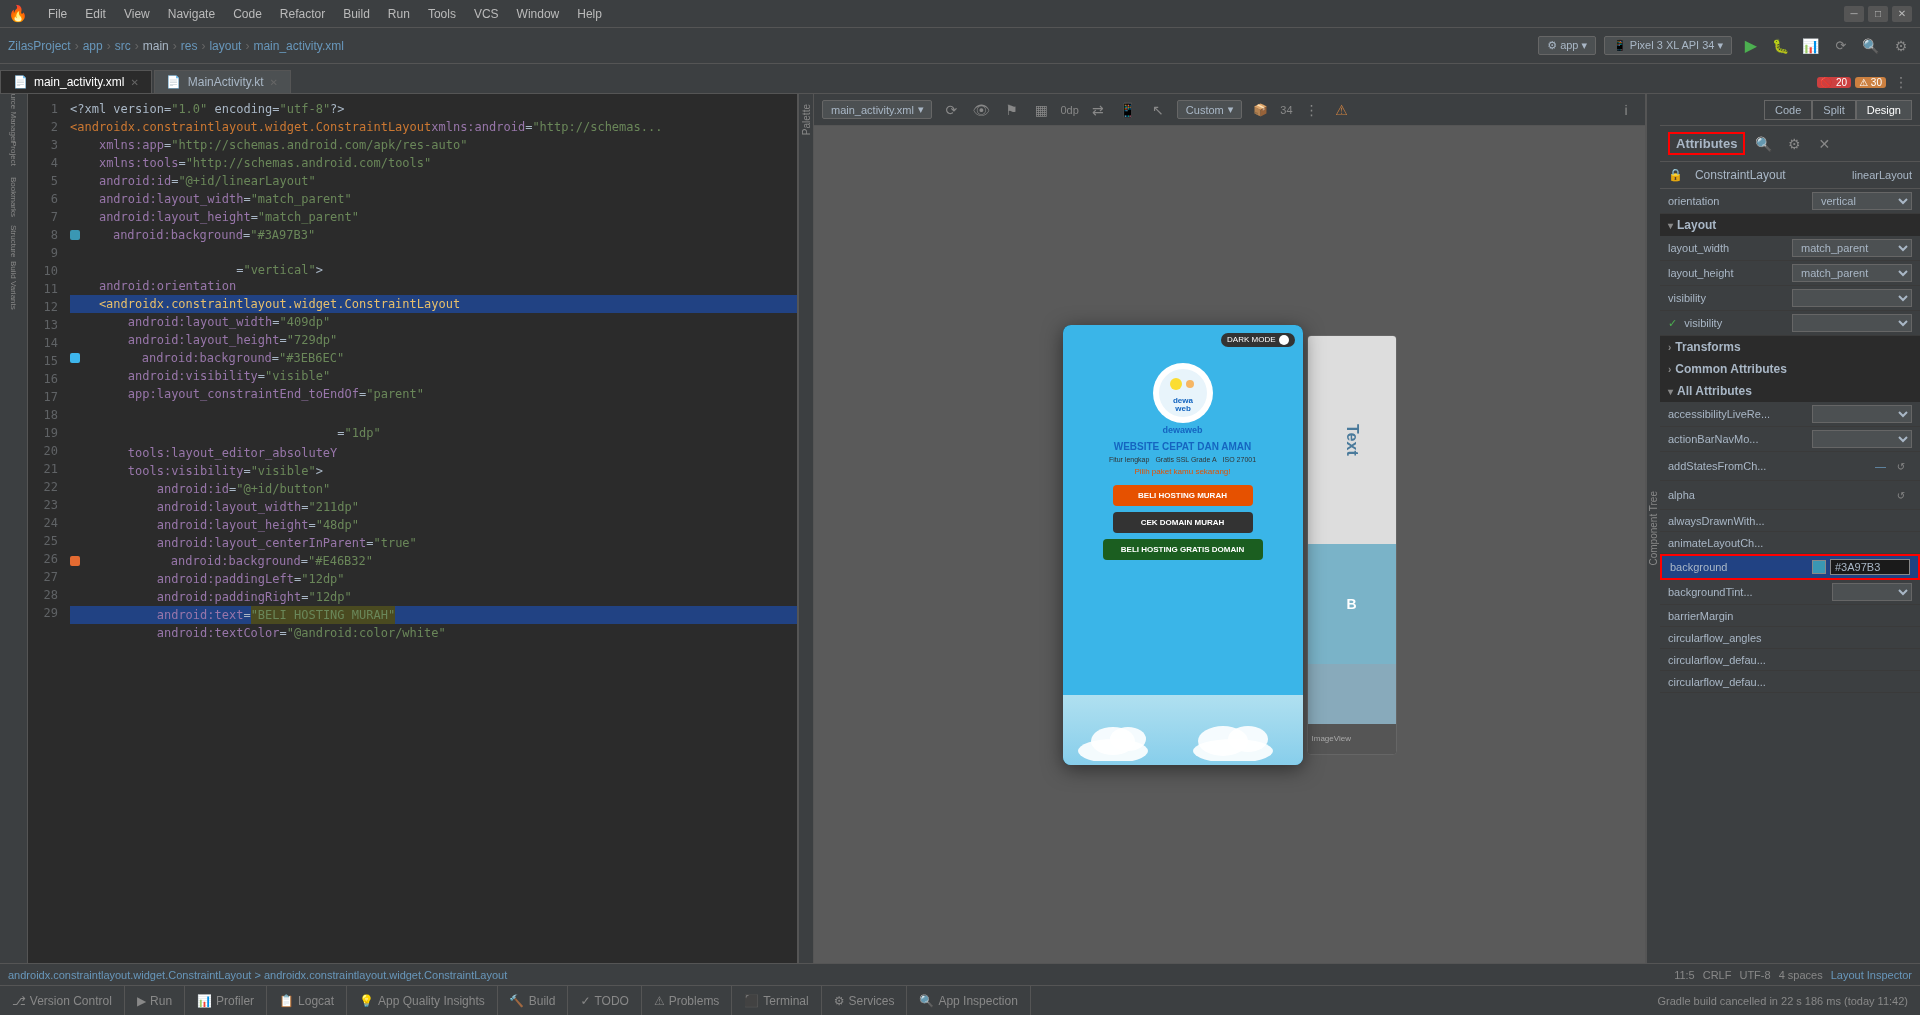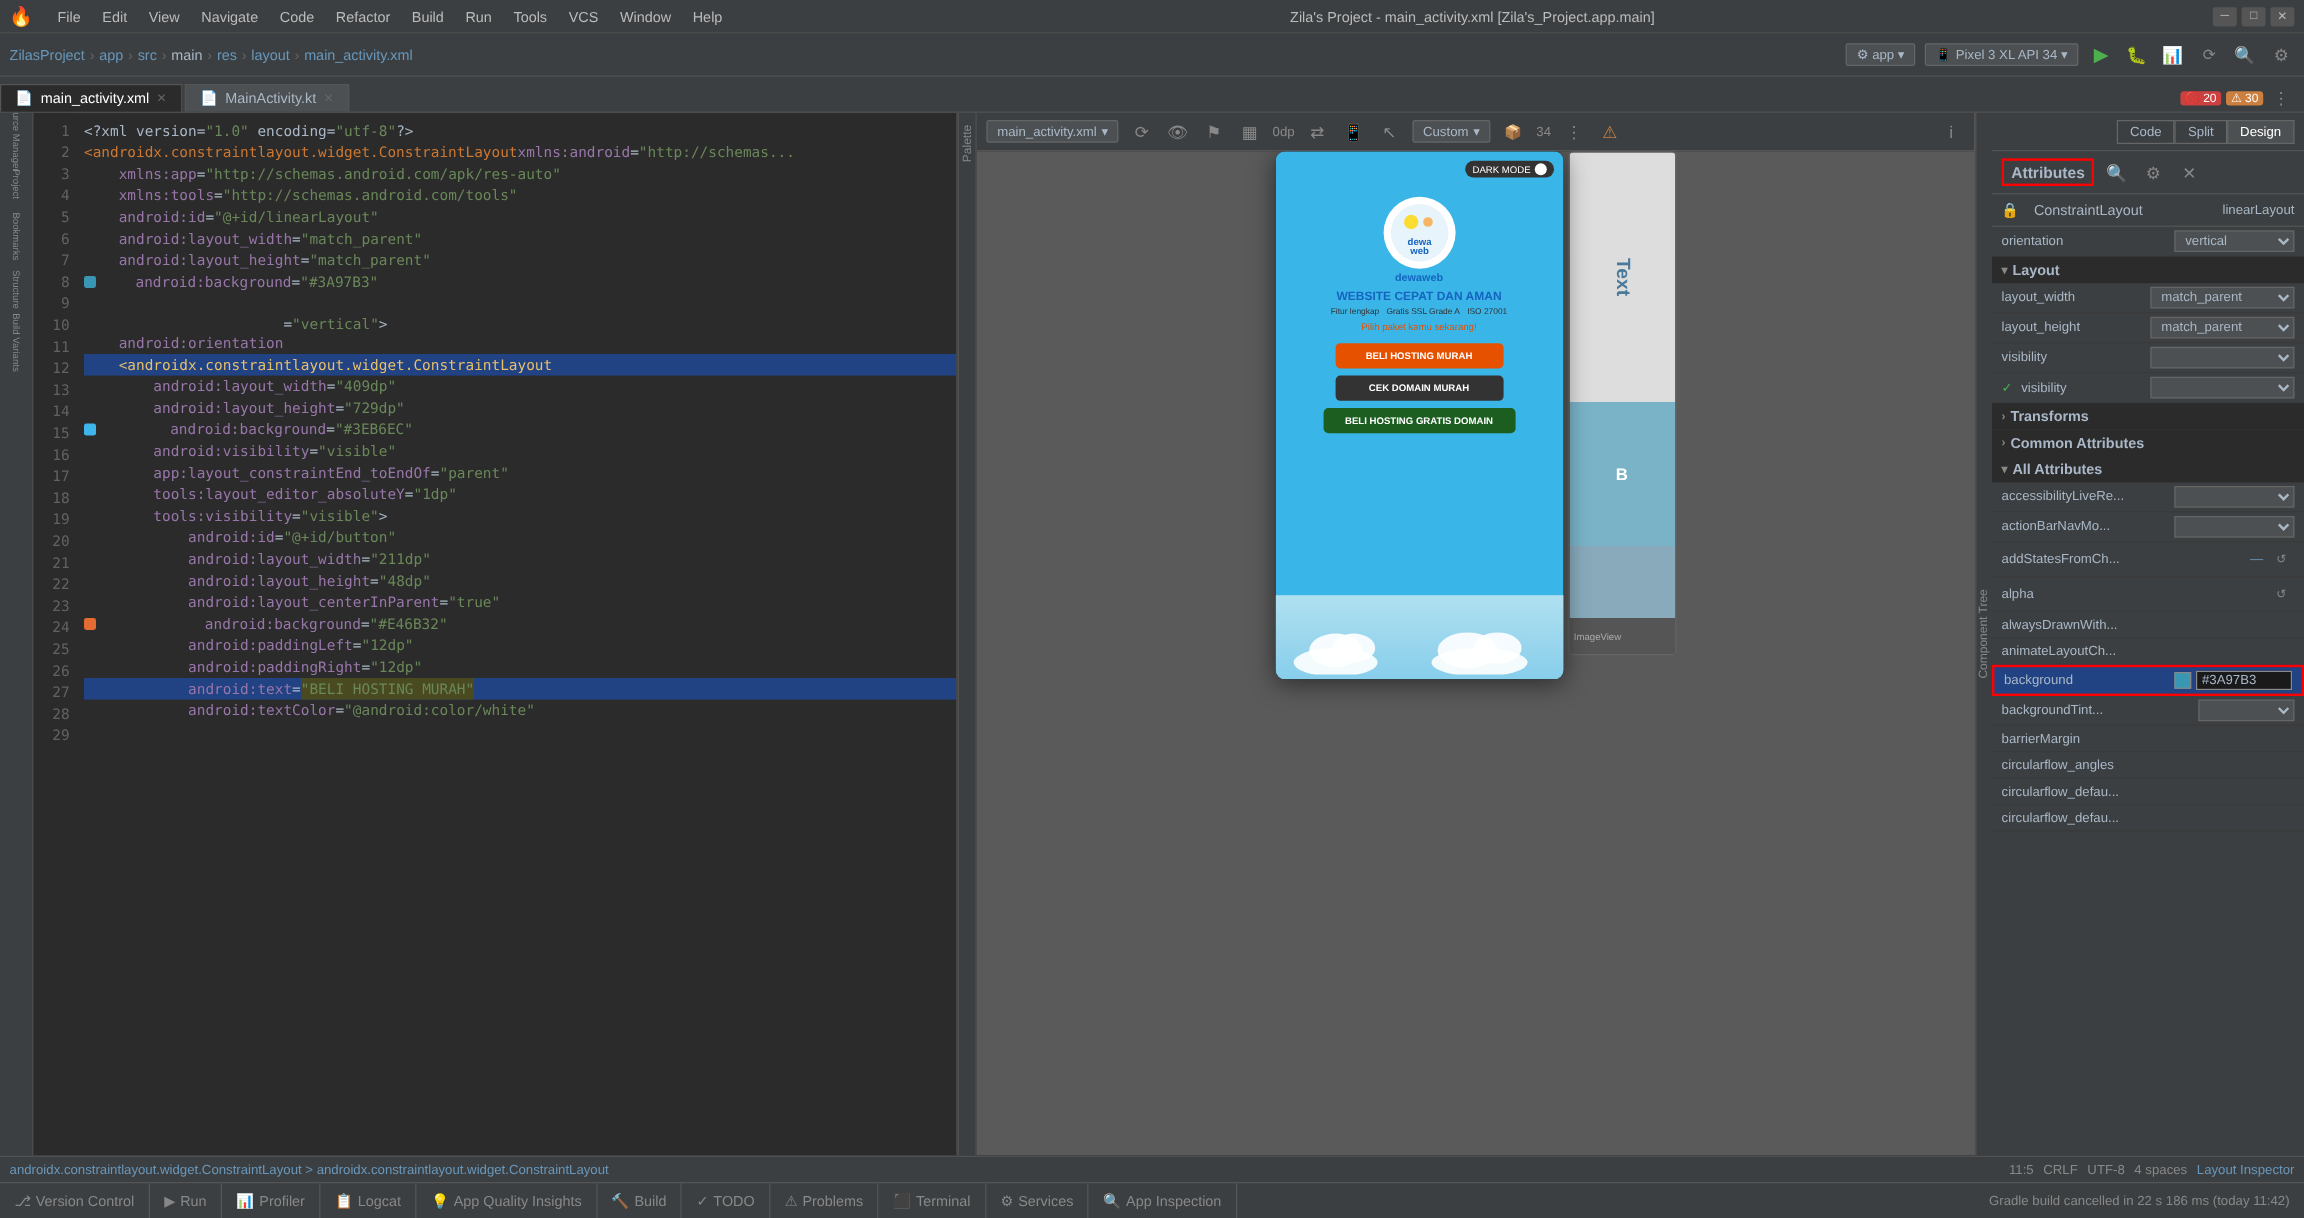--- a/index.html
+++ b/index.html
@@ -108,21 +108,21 @@
     
     ::-webkit-scrollbar { width: 6px; }
     ::-webkit-scrollbar-track { background: #2b2b2b; }
     ::-webkit-scrollbar-thumb { background: #555; border-radius: 3px; }
 
     .error-badge { background: #cc4040; color: #fff; border-radius: 3px; padding: 0 4px; font-size: 10px; display: inline-flex; align-items: center; gap: 2px; }
     .warn-badge { background: #cc8040; color: #fff; border-radius: 3px; padding: 0 4px; font-size: 10px; display: inline-flex; align-items: center; gap: 2px; }
     .icon-btn { width: 22px; height: 22px; display: flex; align-items: center; justify-content: center; color: #888; cursor: pointer; font-size: 14px; border-radius: 2px; }
 
     
-    .preview-bg { background: #5a5a5a; width: 100%; height: 100%; display: flex; align-items: flex-start; justify-content: center; gap: 4px; }
+    .preview-bg { background: #5a5a5a; width: 100%; height: 100%; display: flex; align-items: center; justify-content: center; gap: 4px; }
 
     .orient-row { display: flex; align-items: center; padding: 3px 8px; border-bottom: 1px solid #3a3a3a; }
   </style>
 </head>
 <body>
 
 <div class="title-bar">
   <div class="title-bar-left">
     <span style="font-size:16px;">🔥</span>
     <div class="title-bar-menu">
@@ -133,21 +133,20 @@
       <span class="menu-item">Code</span>
       <span class="menu-item">Refactor</span>
       <span class="menu-item">Build</span>
       <span class="menu-item">Run</span>
       <span class="menu-item">Tools</span>
       <span class="menu-item">VCS</span>
       <span class="menu-item">Window</span>
       <span class="menu-item">Help</span>
     </div>
   </div>
-  <span class="title-bar-title">Zila's Project - main_activity.xml [Zila's_Project.app.main]</span>
   <div class="title-bar-controls">
     <button class="win-btn">─</button>
     <button class="win-btn">□</button>
     <button class="win-btn">✕</button>
   </div>
 </div>
 
 <div class="toolbar-row">
   <div class="breadcrumb">
     <span class="breadcrumb-item">ZilasProject</span>
@@ -251,21 +250,21 @@
         <div class="code-line"><span class="plain">&nbsp;&nbsp;&nbsp;&nbsp;</span><span style="color:#9876aa;">android:layout_height</span>=<span style="color:#6a8759;">"match_parent"</span></div>
         <div class="code-line" style="display:flex; align-items:center;"><span style="background:#3a97b3; width:10px; height:10px; border-radius:2px; display:inline-block; margin-right:4px; flex-shrink:0;"></span><span class="plain">&nbsp;&nbsp;&nbsp;&nbsp;</span><span style="color:#9876aa;">android:background</span>=<span style="color:#6a8759;">"#3A97B3"</span></div>
         <div class="code-line"><span class="plain">&nbsp;&nbsp;&nbsp;&nbsp;</span><span style="color:#9876aa;margin-top:33px;">android:orientation</span>=<span style="color:#6a8759;">"vertical"</span><span class="plain">&gt;</span></div>
         <div class="code-line"></div>
         <div class="code-line selected-line"><span style="color:#e8bf6a;">&nbsp;&nbsp;&nbsp;&nbsp;&lt;androidx.constraintlayout.widget.ConstraintLayout</span></div>
         <div class="code-line"><span class="plain">&nbsp;&nbsp;&nbsp;&nbsp;&nbsp;&nbsp;&nbsp;&nbsp;</span><span style="color:#9876aa;">android:layout_width</span>=<span style="color:#6a8759;">"409dp"</span></div>
         <div class="code-line"><span class="plain">&nbsp;&nbsp;&nbsp;&nbsp;&nbsp;&nbsp;&nbsp;&nbsp;</span><span style="color:#9876aa;">android:layout_height</span>=<span style="color:#6a8759;">"729dp"</span></div>
         <div class="code-line" style="display:flex; align-items:center;"><span style="background:#3eb6ec; width:10px; height:10px; border-radius:2px; display:inline-block; margin-right:4px; flex-shrink:0;"></span><span class="plain">&nbsp;&nbsp;&nbsp;&nbsp;&nbsp;&nbsp;&nbsp;&nbsp;</span><span style="color:#9876aa;">android:background</span>=<span style="color:#6a8759;">"#3EB6EC"</span></div>
         <div class="code-line"><span class="plain">&nbsp;&nbsp;&nbsp;&nbsp;&nbsp;&nbsp;&nbsp;&nbsp;</span><span style="color:#9876aa;">android:visibility</span>=<span style="color:#6a8759;">"visible"</span></div>
         <div class="code-line"><span class="plain">&nbsp;&nbsp;&nbsp;&nbsp;&nbsp;&nbsp;&nbsp;&nbsp;</span><span style="color:#9876aa;">app:layout_constraintEnd_toEndOf</span>=<span style="color:#6a8759;">"parent"</span></div>
-        <div class="code-line"><span class="plain">&nbsp;&nbsp;&nbsp;&nbsp;&nbsp;&nbsp;&nbsp;&nbsp;</span><span style="color:#9876aa;">tools:layout_editor_absoluteY</span>=<span style="color:#6a8759;">"1dp"</span></div>
+        <div class="code-line"><span class="plain">&nbsp;&nbsp;&nbsp;&nbsp;&nbsp;&nbsp;&nbsp;&nbsp;</span><span style="color:#9876aa;margin-top:41px;">tools:layout_editor_absoluteY</span>=<span style="color:#6a8759;">"1dp"</span></div>
         <div class="code-line"><span class="plain">&nbsp;&nbsp;&nbsp;&nbsp;&nbsp;&nbsp;&nbsp;&nbsp;</span><span style="color:#9876aa;">tools:visibility</span>=<span style="color:#6a8759;">"visible"</span><span class="plain">&gt;</span></div>
         <div class="code-line"></div>
         <div class="code-line"><span class="plain">&nbsp;&nbsp;&nbsp;&nbsp;&nbsp;&nbsp;&nbsp;&nbsp;&nbsp;&nbsp;&nbsp;&nbsp;</span><span style="color:#9876aa;">android:id</span>=<span style="color:#6a8759;">"@+id/button"</span></div>
         <div class="code-line"><span class="plain">&nbsp;&nbsp;&nbsp;&nbsp;&nbsp;&nbsp;&nbsp;&nbsp;&nbsp;&nbsp;&nbsp;&nbsp;</span><span style="color:#9876aa;">android:layout_width</span>=<span style="color:#6a8759;">"211dp"</span></div>
         <div class="code-line"><span class="plain">&nbsp;&nbsp;&nbsp;&nbsp;&nbsp;&nbsp;&nbsp;&nbsp;&nbsp;&nbsp;&nbsp;&nbsp;</span><span style="color:#9876aa;">android:layout_height</span>=<span style="color:#6a8759;">"48dp"</span></div>
         <div class="code-line"><span class="plain">&nbsp;&nbsp;&nbsp;&nbsp;&nbsp;&nbsp;&nbsp;&nbsp;&nbsp;&nbsp;&nbsp;&nbsp;</span><span style="color:#9876aa;">android:layout_centerInParent</span>=<span style="color:#6a8759;">"true"</span></div>
         <div class="code-line" style="display:flex; align-items:center;"><span style="background:#e46b32; width:10px; height:10px; border-radius:2px; display:inline-block; margin-right:4px; flex-shrink:0;"></span><span class="plain">&nbsp;&nbsp;&nbsp;&nbsp;&nbsp;&nbsp;&nbsp;&nbsp;&nbsp;&nbsp;&nbsp;&nbsp;</span><span style="color:#9876aa;">android:background</span>=<span style="color:#6a8759;">"#E46B32"</span></div>
         <div class="code-line"><span class="plain">&nbsp;&nbsp;&nbsp;&nbsp;&nbsp;&nbsp;&nbsp;&nbsp;&nbsp;&nbsp;&nbsp;&nbsp;</span><span style="color:#9876aa;">android:paddingLeft</span>=<span style="color:#6a8759;">"12dp"</span></div>
         <div class="code-line"><span class="plain">&nbsp;&nbsp;&nbsp;&nbsp;&nbsp;&nbsp;&nbsp;&nbsp;&nbsp;&nbsp;&nbsp;&nbsp;</span><span style="color:#9876aa;">android:paddingRight</span>=<span style="color:#6a8759;">"12dp"</span></div>
         <div class="code-line selected-line"><span class="plain">&nbsp;&nbsp;&nbsp;&nbsp;&nbsp;&nbsp;&nbsp;&nbsp;&nbsp;&nbsp;&nbsp;&nbsp;</span><span style="color:#9876aa;">android:text</span>=<span style="color:#6a8759; background:#4a4a20;">"BELI HOSTING MURAH"</span></div>

